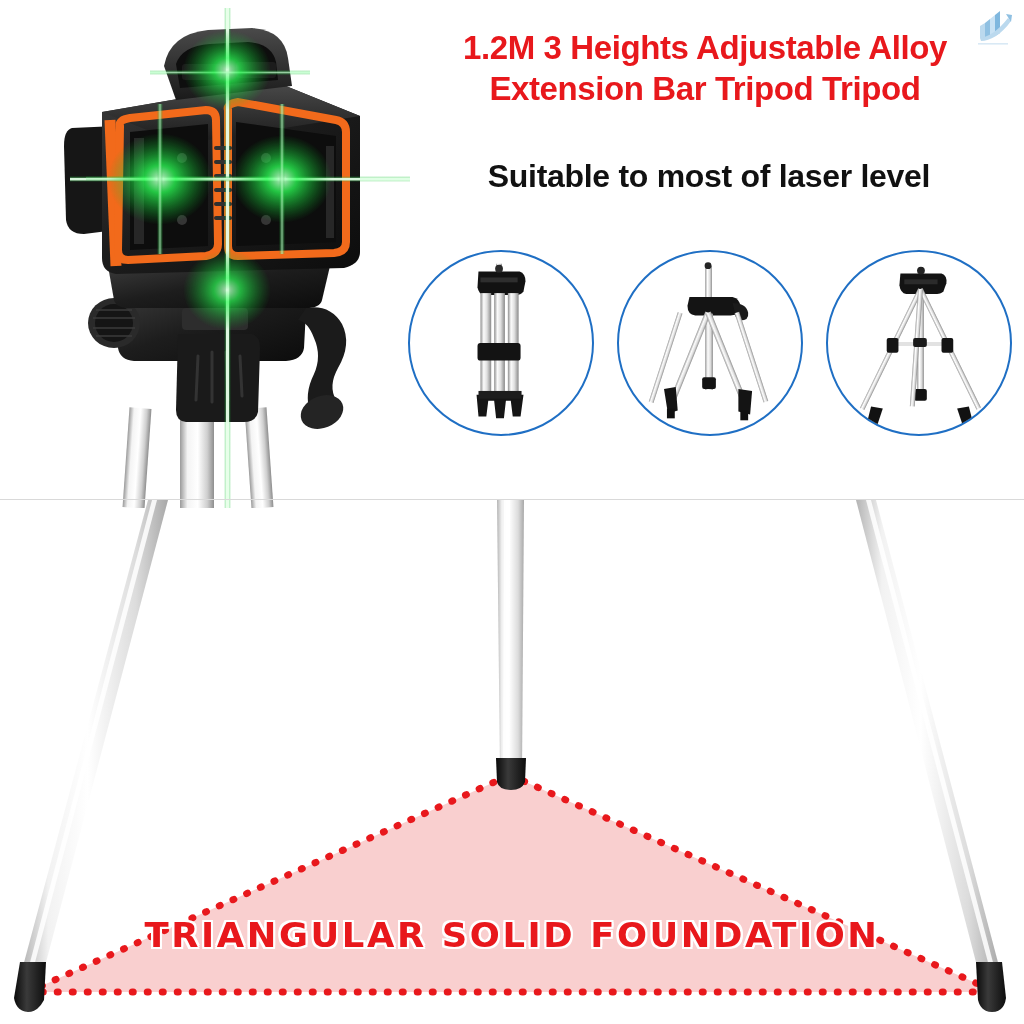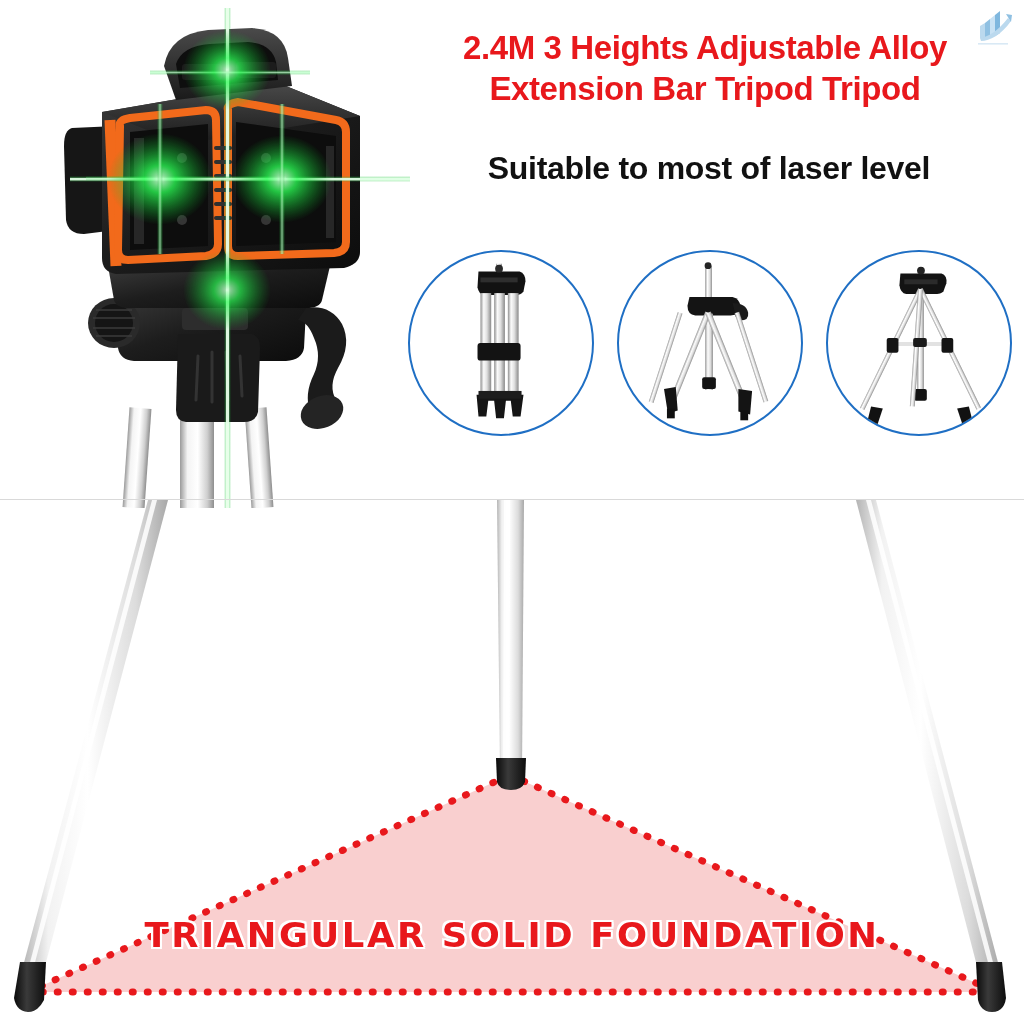--- a/index.html
+++ b/index.html
@@ -32,21 +32,21 @@
   .title-line {
     color:#E8181C;
     font-size:33px;
     font-weight:700;
     line-height:1.24;
     letter-spacing:-0.4px;
     white-space:nowrap;
   }
   #subtitle {
     position:absolute;
-    left:400px; top:150px; width:618px;
+    left:400px; top:158px; width:618px;
     text-align:center;
     color:#111111;
     font-size:32px;
     font-weight:600;
     letter-spacing:-0.3px;
     white-space:nowrap;
   }
 
   
   #section-divider {
@@ -119,21 +119,21 @@
         <polygon points="16,15 16,34 21,32 21,11" fill="#C9E2F4"></polygon>
         <polygon points="21,11 21,32 26,29 26,7" fill="#7FB7DE"></polygon>
         <path d="M6,34 C14,33 24,27 34,14 L37,17 C27,31 16,37 7,37 Z" fill="#BBD9EE"></path>
         <path d="M32,10 L38,11 L37,18 Z" fill="#8FC0E2"></path>
       </g>
       <rect x="4" y="39" width="30" height="1.6" fill="#D9E9F5"></rect>
     </svg>
   </div>
 
   <div id="headline-block">
-    <div class="title-line">2.4M 3 Heights Adjustable Alloy</div>
+    <div class="title-line">1.2M 3 Heights Adjustable Alloy</div>
     <div class="title-line">Extension Bar Tripod Tripod</div>
   </div>
 
   <div id="subtitle">Suitable to most of laser level</div>
 
   <div id="hero-laser">
     <svg viewBox="0 0 380 500" xmlns="http://www.w3.org/2000/svg">
       <defs>
         <linearGradient id="metalTube" x1="0" y1="0" x2="1" y2="0">
           <stop offset="0%" stop-color="#9a9a9a"></stop>

